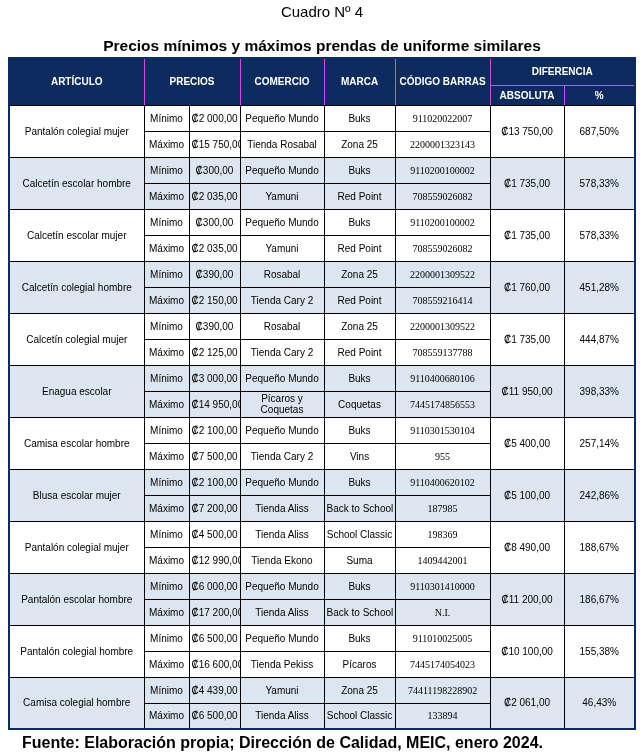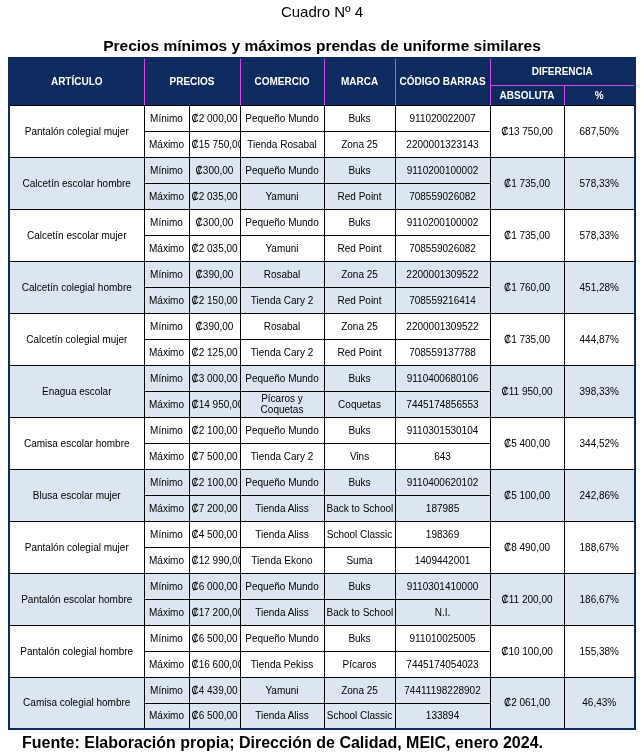--- a/index.html
+++ b/index.html
@@ -39,21 +39,21 @@
     text-align: center;
     vertical-align: middle;
     padding: 1px 2px;
     overflow: hidden;
   }
   table.prices tbody tr { height: 26px; }
   tr.shaded td { background: #dce6f1; }
 
   td.c-price, td.c-abs { white-space: nowrap; }
   td.c-marca { white-space: nowrap; font-size: 9.5px; }
-  td.c-code { vertical-align: bottom; padding-bottom: 3px; }
+  td.c-code { vertical-align: bottom; padding-bottom: 3px; font-family: Liberation Serif, serif; }
 
   .source-note {
     font-size: 16px;
     font-weight: 700;
     color: #000;
     margin: 4px 0 0 22px;
   }
 </style>
 </head>
 <body>
@@ -200,28 +200,28 @@
   </tr>
 
   <tr>
     <td class="c-art" rowspan="2">Camisa escolar hombre</td>
     <td class="c-label">Mínimo</td>
     <td class="c-price">₡2 100,00</td>
     <td class="c-com">Pequeño Mundo</td>
     <td class="c-marca">Buks</td>
     <td class="c-code">9110301530104</td>
     <td class="c-abs" rowspan="2">₡5 400,00</td>
-    <td class="c-pct" rowspan="2">344,52%</td>
+    <td class="c-pct" rowspan="2">257,14%</td>
   </tr>
   <tr>
     <td class="c-label">Máximo</td>
     <td class="c-price">₡7 500,00</td>
     <td class="c-com">Tienda Cary 2</td>
     <td class="c-marca">Vins</td>
-    <td class="c-code">643</td>
+    <td class="c-code">955</td>
   </tr>
 
   <tr class="shaded">
     <td class="c-art" rowspan="2">Blusa escolar mujer</td>
     <td class="c-label">Mínimo</td>
     <td class="c-price">₡2 100,00</td>
     <td class="c-com">Pequeño Mundo</td>
     <td class="c-marca">Buks</td>
     <td class="c-code">9110400620102</td>
     <td class="c-abs" rowspan="2">₡5 100,00</td>

